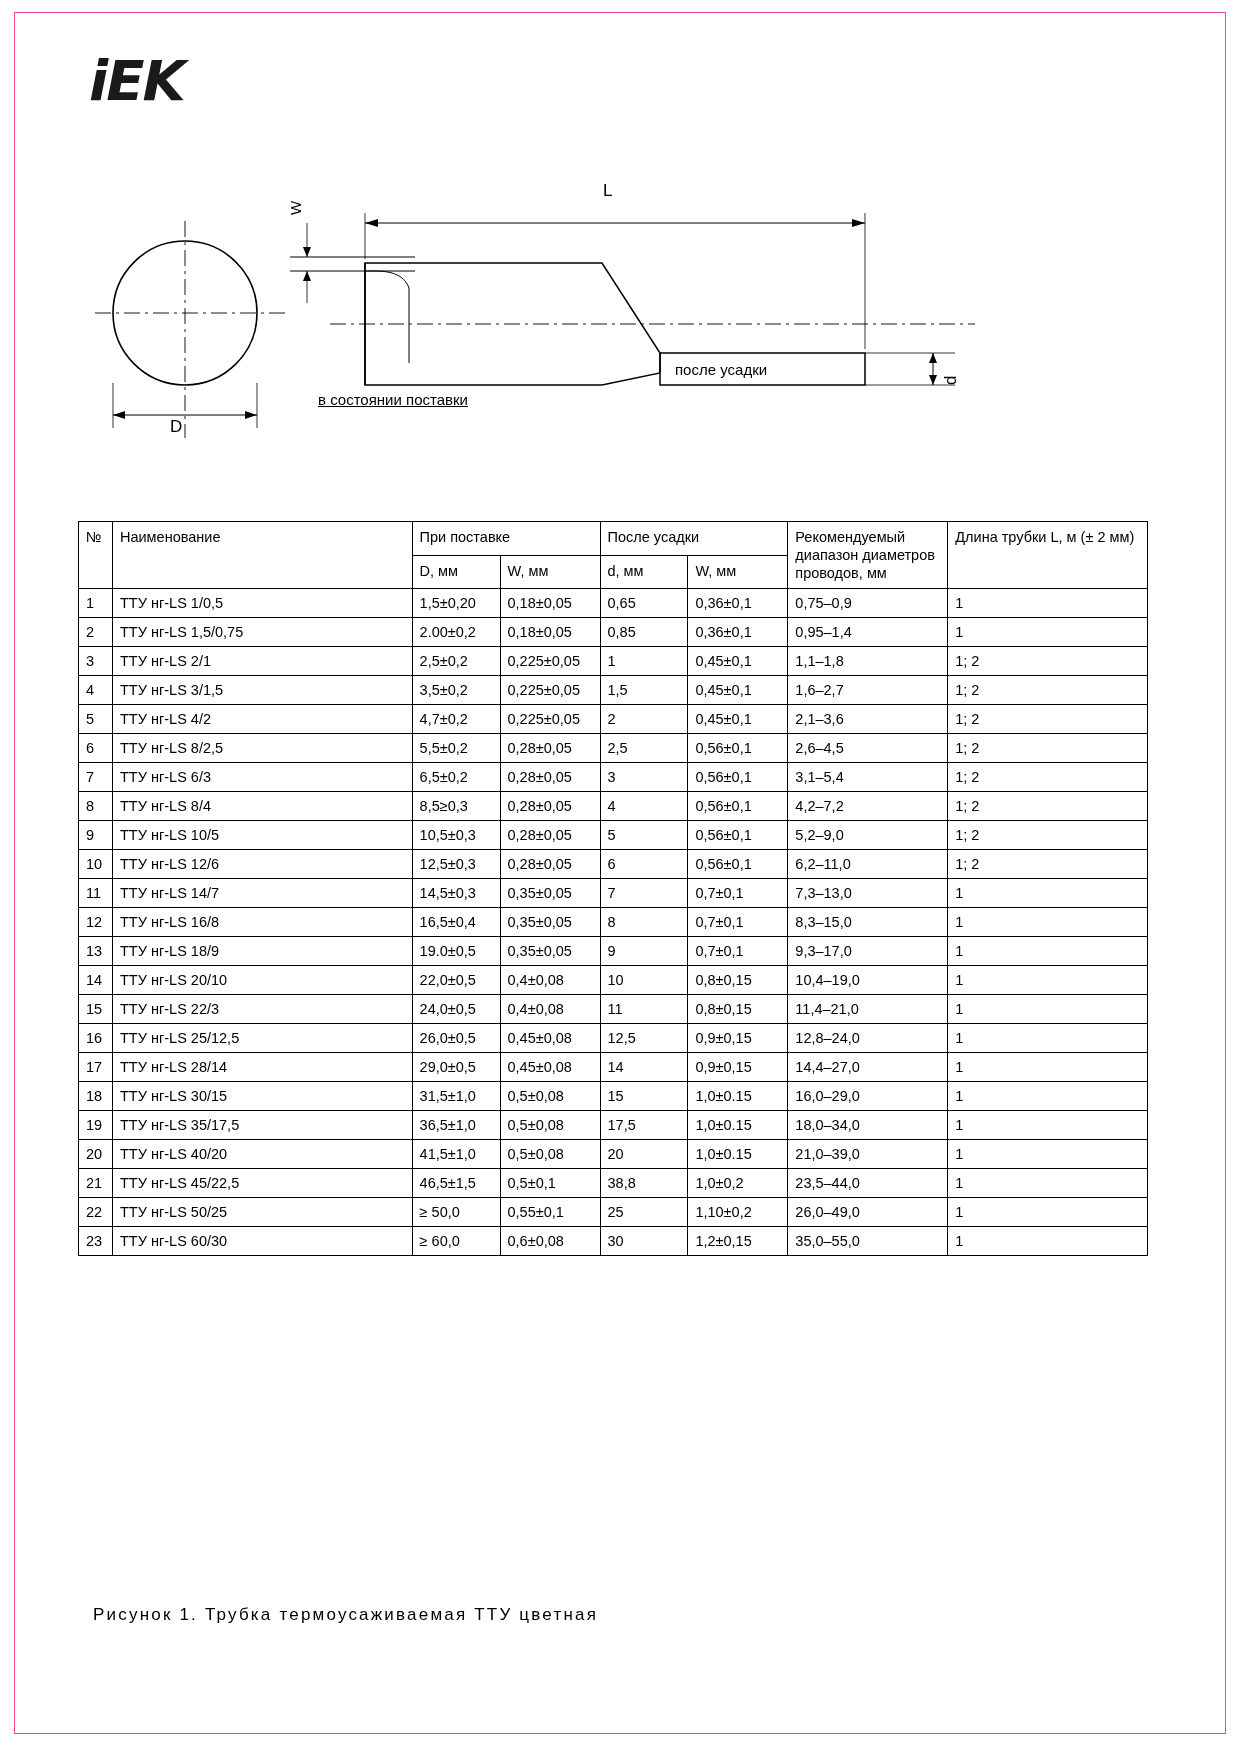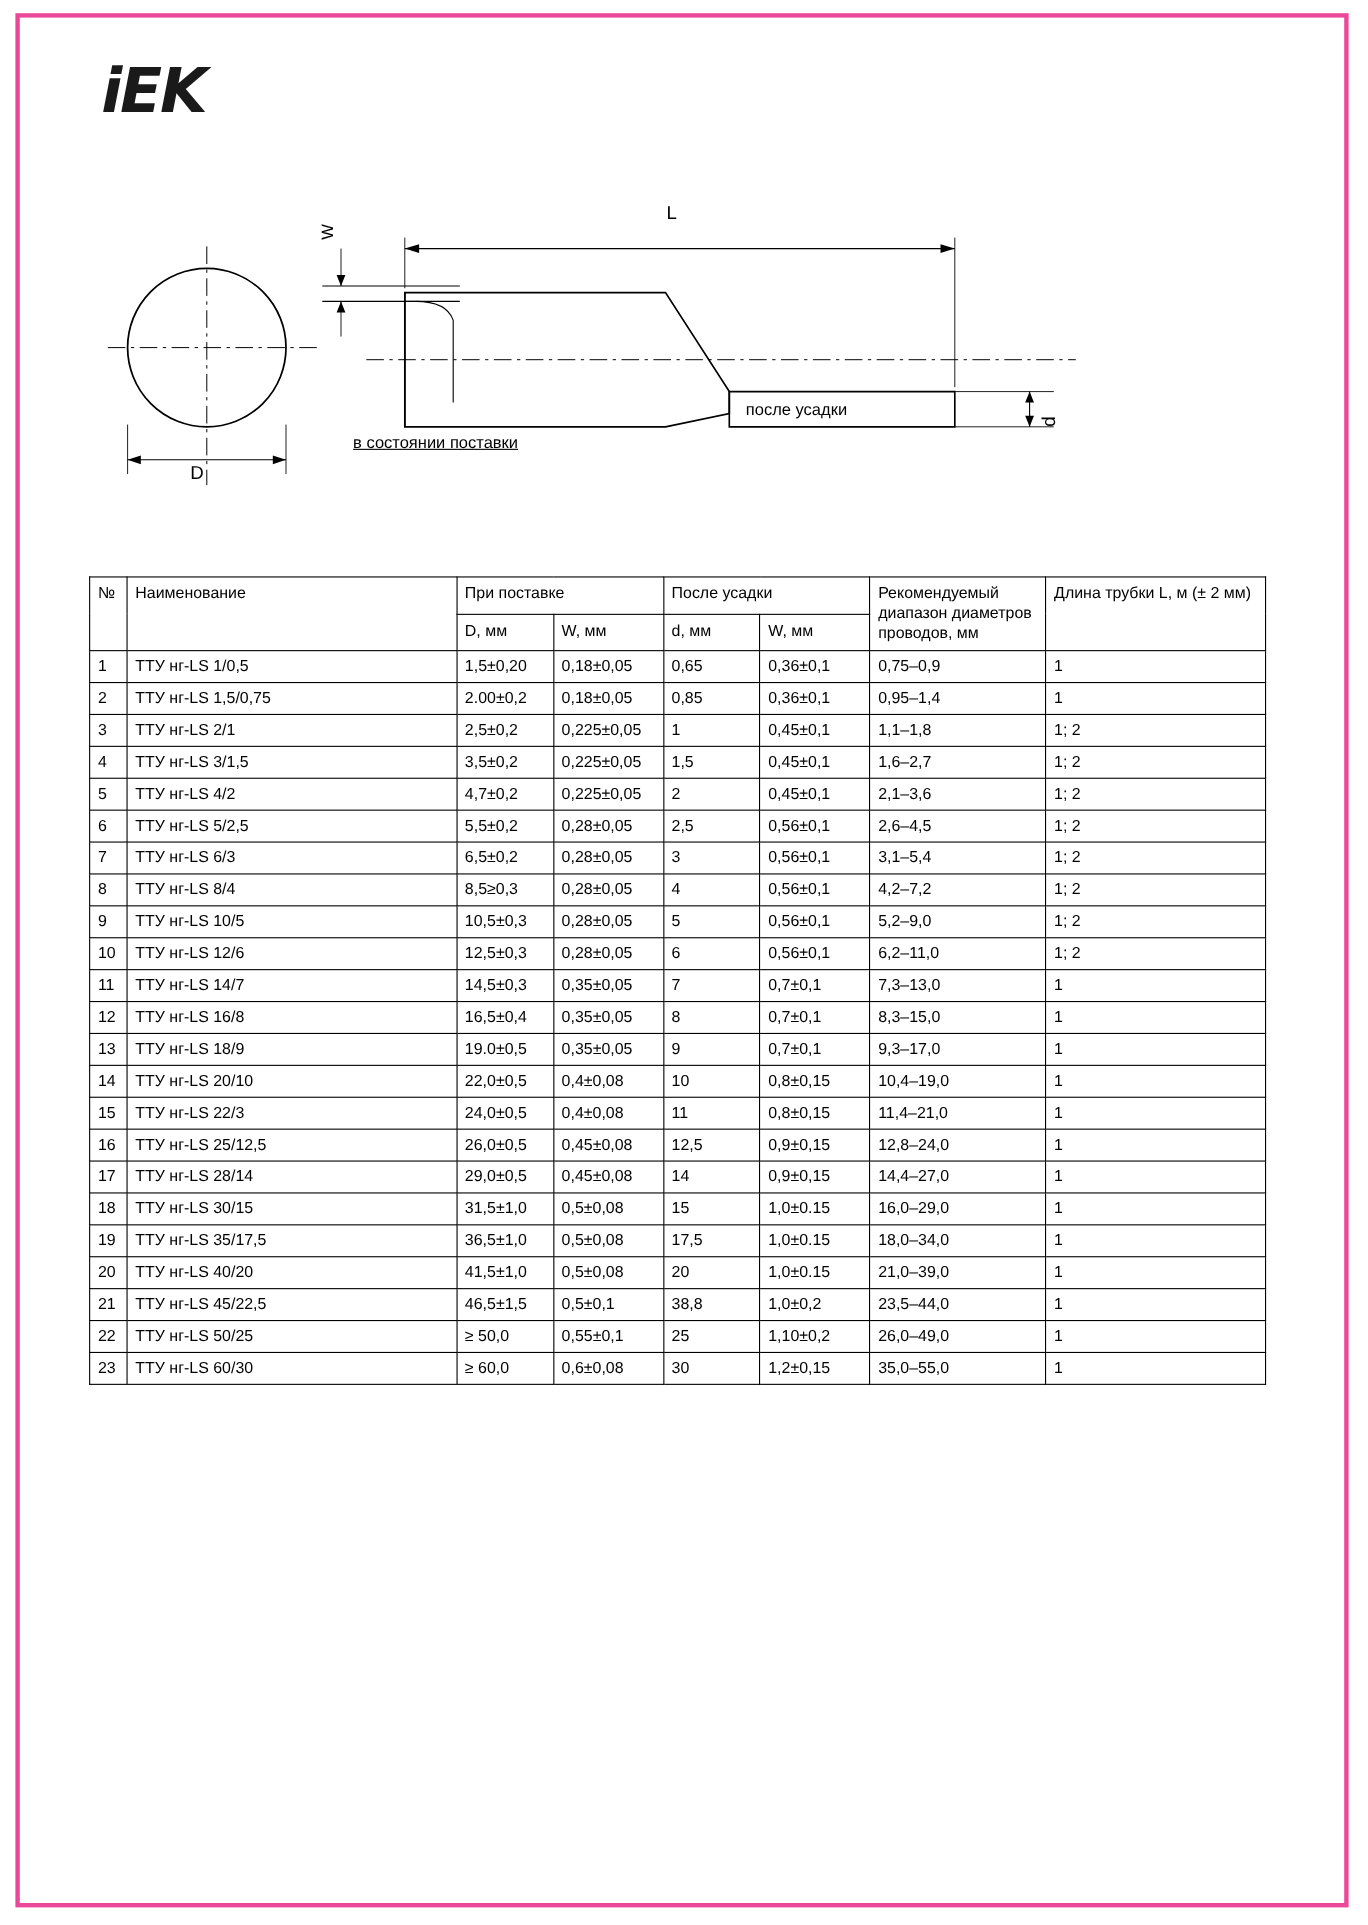--- a/index.html
+++ b/index.html
@@ -13,21 +13,21 @@
     font-family: "Liberation Sans", sans-serif;
     color: #000;
     position: relative;
   }
   .page {
     position: absolute;
     left: 14px;
     top: 12px;
     width: 1212px;
     height: 1722px;
-    border: 4px solid #ec4899;
+    border: 1px solid #ec4899;
     box-sizing: border-box;
     background: #fff;
   }
   .inner {
     position: absolute;
     left: 0; top: 0; right: 0; bottom: 0;
   }
 
   
   .logo {
@@ -233,21 +233,21 @@
               <td class="c-name">ТТУ нг-LS 4/2</td>
               <td class="c-d">4,7±0,2</td>
               <td class="c-w">0,225±0,05</td>
               <td class="c-d2">2</td>
               <td class="c-w2">0,45±0,1</td>
               <td class="c-range">2,1–3,6</td>
               <td class="c-len">1; 2</td>
             </tr>
             <tr>
               <td class="c-num">6</td>
-              <td class="c-name">ТТУ нг-LS 5/2,5</td>
+              <td class="c-name">ТТУ нг-LS 8/2,5</td>
               <td class="c-d">5,5±0,2</td>
               <td class="c-w">0,28±0,05</td>
               <td class="c-d2">2,5</td>
               <td class="c-w2">0,56±0,1</td>
               <td class="c-range">2,6–4,5</td>
               <td class="c-len">1; 2</td>
             </tr>
             <tr>
               <td class="c-num">7</td>
               <td class="c-name">ТТУ нг-LS 6/3</td>
@@ -415,15 +415,16 @@
               <td class="c-w">0,6±0,08</td>
               <td class="c-d2">30</td>
               <td class="c-w2">1,2±0,15</td>
               <td class="c-range">35,0–55,0</td>
               <td class="c-len">1</td>
             </tr>
           </tbody>
       </table>
     </div>
 
+    <div class="caption">Рисунок 1. Трубка термоусаживаемая ТТУ цветная</div>
 
   </div>
 </div>
 
 </body></html>

